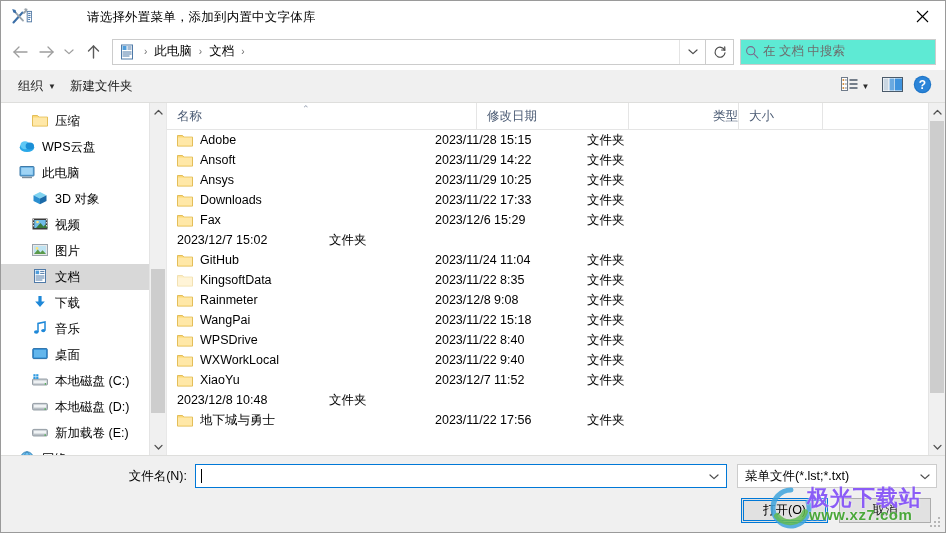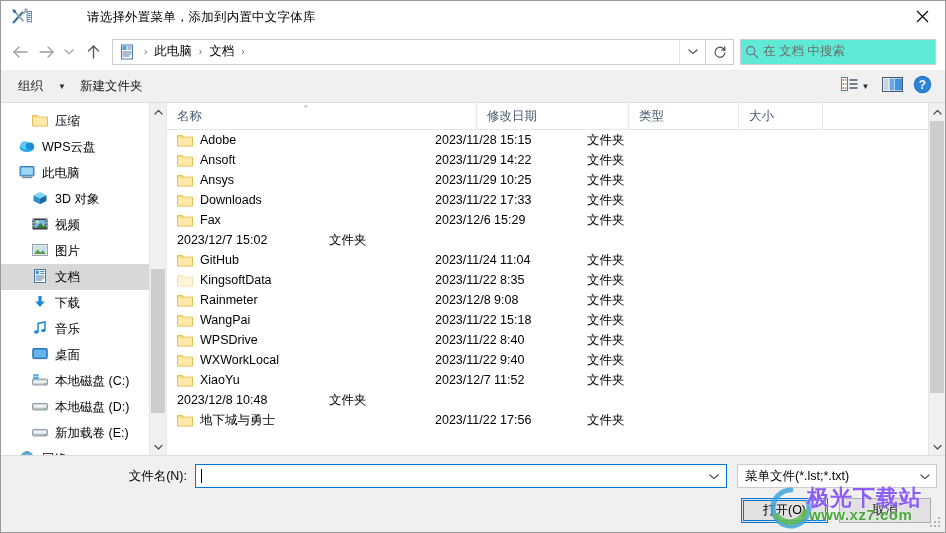--- a/index.html
+++ b/index.html
@@ -88,21 +88,21 @@
   
   .toolbar {
     height: 33px; min-height: 33px;
     background: #f0f0f0;
     border-bottom: 1px solid #dededc;
     display: flex; align-items: center;
     padding: 0 8px 0 10px;
   }
   .tb-item {
     font-size: 12.5px; color: #1a1a1a;
-    padding: 4px 7px; display: flex; align-items: center; gap: 15px;
+    padding: 4px 7px; display: flex; align-items: center; gap: 5px;
     white-space: nowrap;
   }
   .tb-caret { font-size: 8px; color: #2b2b2b; }
   .tb-spacer { flex: 1 1 auto; }
   .tb-icon-btn {
     width: 30px; height: 24px; display: flex; align-items: center; justify-content: center;
   }
   .tb-view { width: 44px; gap: 4px; }
 
   
@@ -156,21 +156,21 @@
   .col {
     font-size: 12.5px; color: #4a5a73;
     display: flex; align-items: center;
     padding-left: 10px;
     border-right: 1px solid #e5e5e5;
     position: relative;
     white-space: nowrap;
   }
   .col.name  { width: 310px; flex: none; }
   .col.date  { width: 152px; flex: none; }
-  .col.type  { width: 110px; flex: none; }
+  .col.type  { width: 110px; flex: none; justify-content: flex-end; }
   .col.size  { width: 84px;  flex: none; }
   .col.filler { flex: 1 1 auto; border-right: none; }
   .sortcaret {
     position: absolute; left: 135px; top: 2px;
     font-size: 9px; color: #9aa4b4; line-height: 9px;
   }
 
   .rows { flex: 1 1 auto; overflow: hidden; position: relative; }
   .row { height: 20px; display: flex; align-items: center; }
   .cell { font-size: 12.5px; color: #000000; white-space: nowrap; overflow: hidden; }

